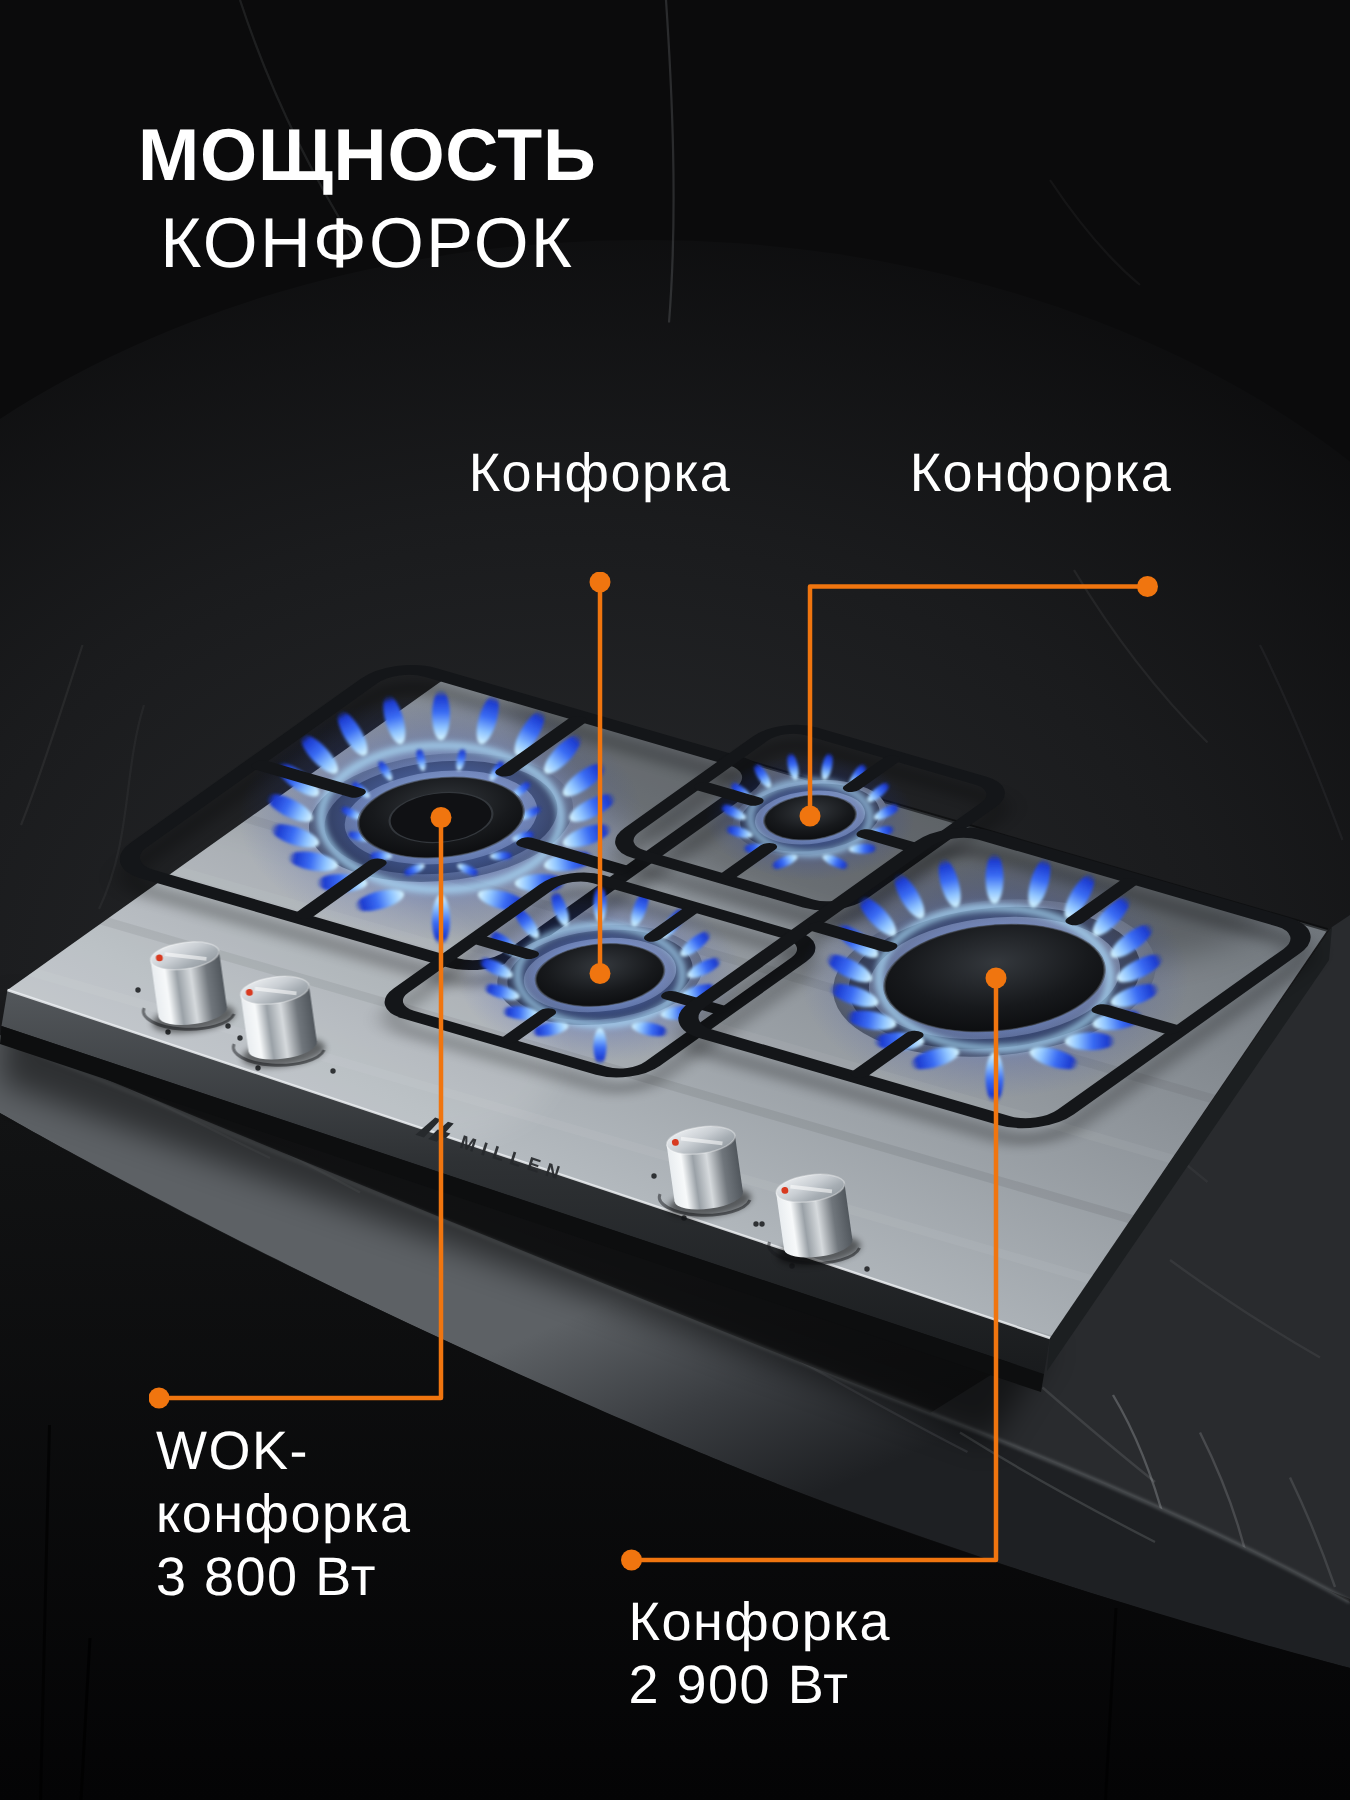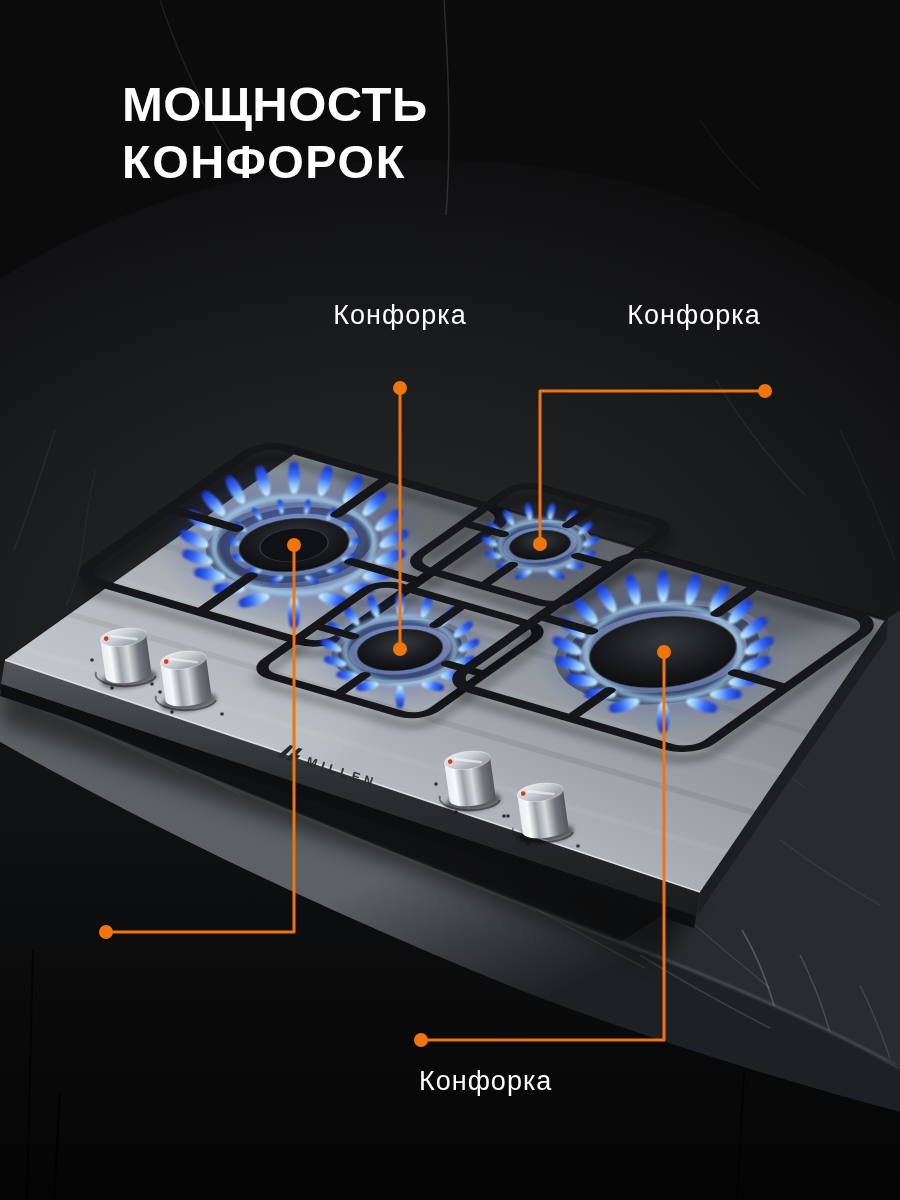--- a/index.html
+++ b/index.html
@@ -1,24 +1,24 @@
 <!DOCTYPE html>
 <html style="--accent: #F0750F; --txt: #FFFFFF;"><head>
 <meta charset="utf-8">
 <style>
   :root{ --accent:#F0750F; --txt:#FFFFFF; }
   html,body{margin:0;padding:0;background:#000;}
   .stage{position:relative;width:900px;height:1200px;overflow:hidden;background:#0a0a0b;
          font-family:"Liberation Sans","DejaVu Sans",sans-serif;}
   .stage svg{position:absolute;left:0;top:0;}
   .overlay{position:absolute;color:var(--txt);}
-  .title{left:122px;top:76px;}
+  .title{left:92px;top:76px;text-align:center;}
   .title .t1{font-size:49px;font-weight:700;letter-spacing:.5px;line-height:57px;}
-  .title .t2{font-size:47px;font-weight:700;letter-spacing:1.5px;line-height:57px;}
-  .callout{font-size:27px;font-weight:500;line-height:42px;letter-spacing:1px;}
+  .title .t2{font-size:47px;font-weight:400;letter-spacing:1.5px;line-height:57px;}
+  .callout{font-size:36px;font-weight:500;line-height:42px;letter-spacing:1px;}
   .callout div{white-space:nowrap;}
   .c-2000{left:400px;top:294px;transform:translateX(-50%);text-align:center;}
   .c-1000{left:694px;top:294px;transform:translateX(-50%);text-align:center;}
   .c-wok{left:104px;top:946px;text-align:left;}
   .c-2900{left:419px;top:1060px;text-align:left;}
   .accent-stroke{stroke:var(--accent);}
   .accent-fill{fill:var(--accent);}
 </style>
 </head>
 <body>
@@ -424,17 +424,23 @@
   </div>
 
   <div class="overlay callout c-2000">
     <div>Конфорка</div>
   </div>
 
   <div class="overlay callout c-1000">
     <div>Конфорка</div>
   </div>
 
+  <div class="overlay callout c-wok">
+    <div>WOK-</div>
+    <div>конфорка</div>
+    <div>3 800 Вт</div>
+  </div>
 
   <div class="overlay callout c-2900">
     <div>Конфорка</div>
+    <div>2 900 Вт</div>
   </div>
 </div>
 
 </body></html>

